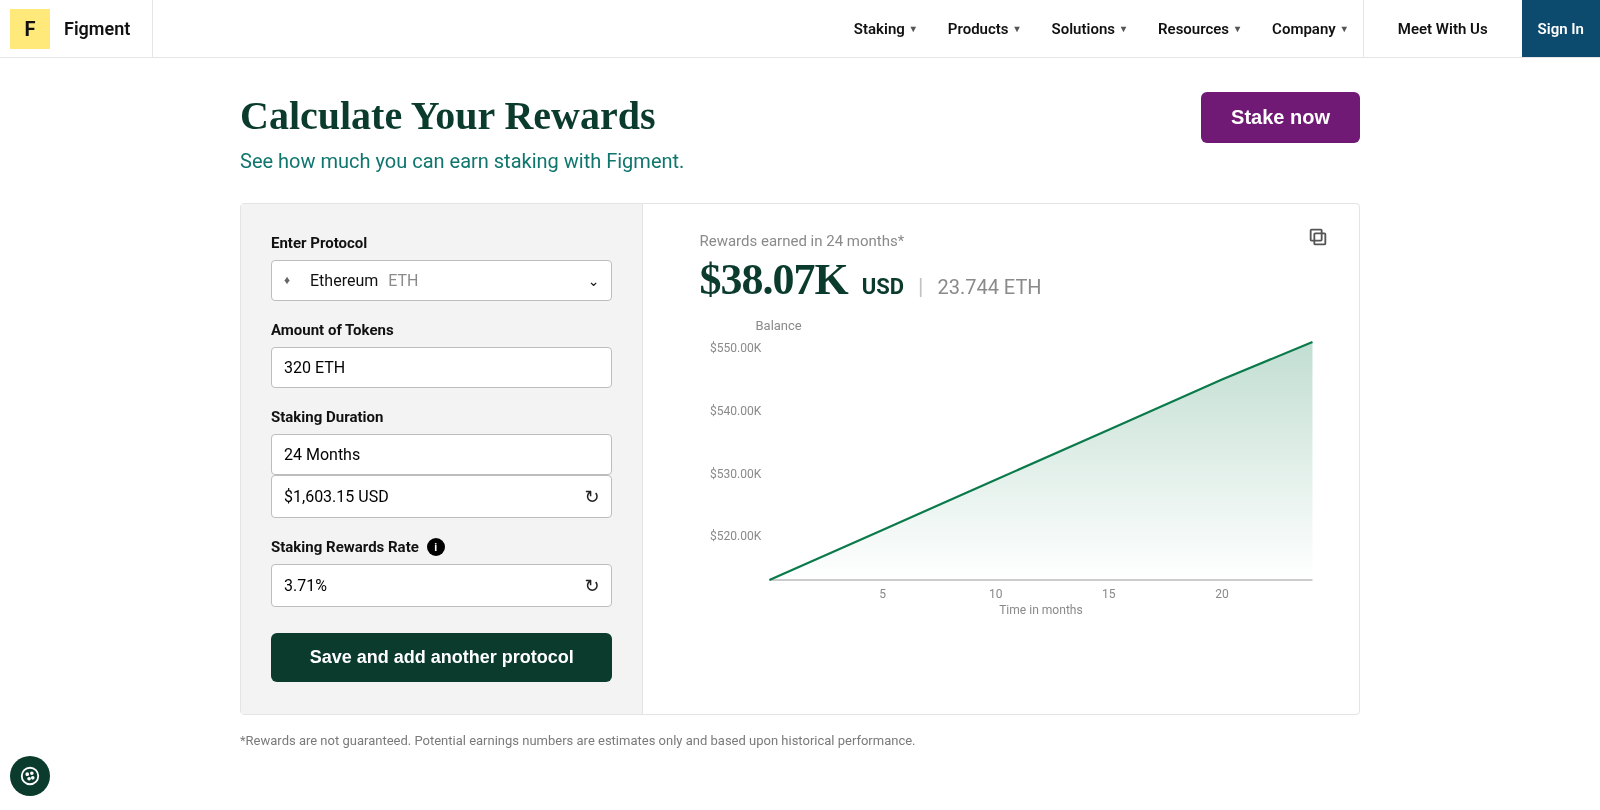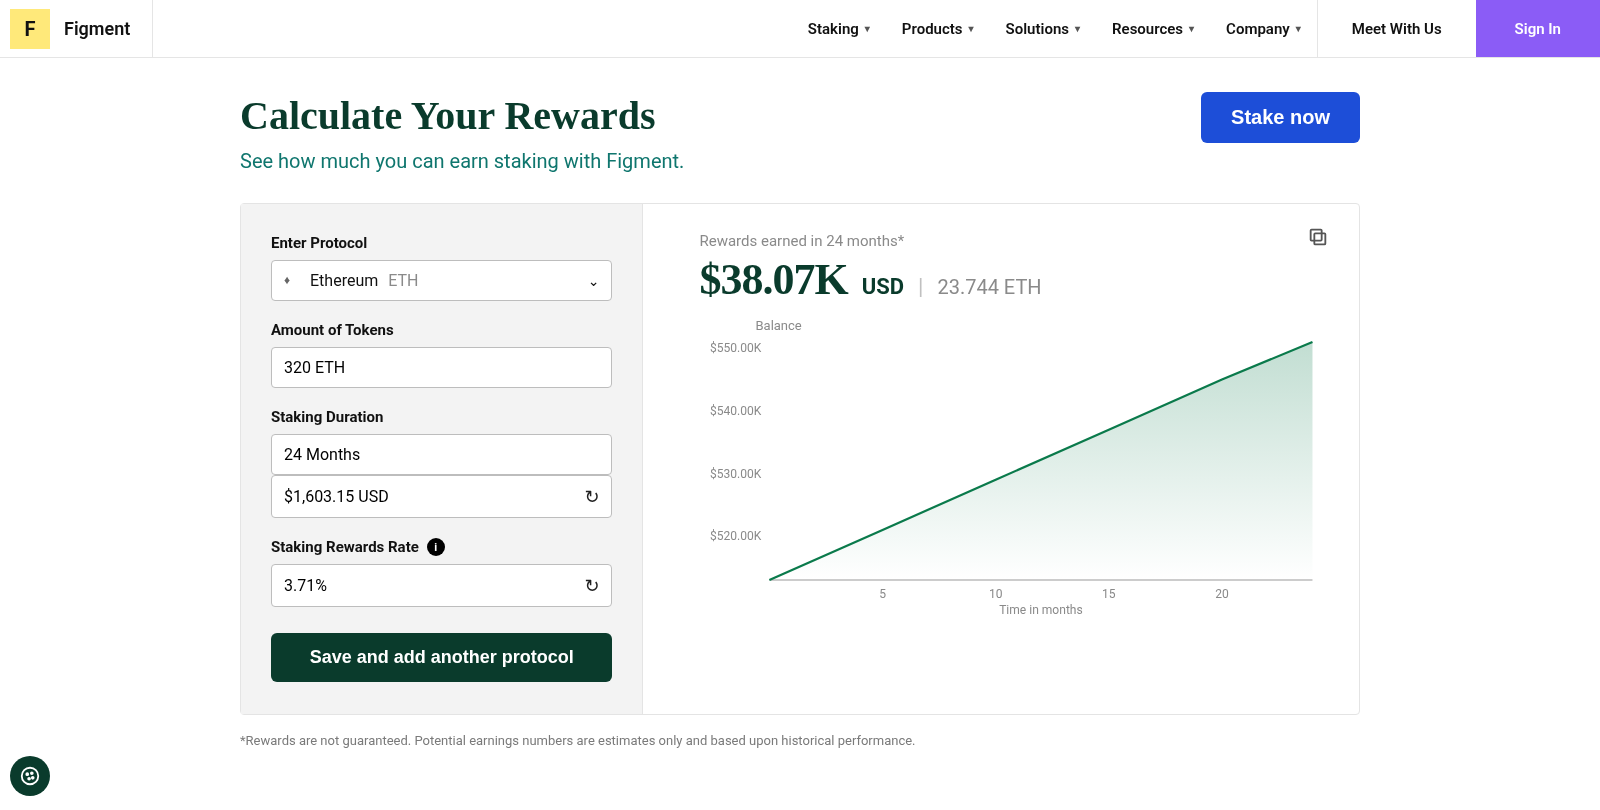--- a/index.html
+++ b/index.html
@@ -7,28 +7,28 @@
   
   
   .header { display:flex; align-items:stretch; border-bottom:1px solid #e5e5e5; height:58px; }
   .brand-wrap { display:flex; align-items:center; gap:14px; padding:0 22px 0 10px; border-right:1px solid #e5e5e5; }
   .logo-box { width:40px; height:40px; background:#ffe97a; display:flex; align-items:center; justify-content:center; font-weight:700; font-size:20px; }
   .brand-name { font-weight:600; font-size:18px; }
   .nav { margin-left:auto; display:flex; align-items:center; }
   .nav-item { display:flex; align-items:center; gap:6px; padding:0 16px; height:100%; font-size:15px; font-weight:600; cursor:pointer; }
   .nav-item .chev { font-size:10px; color:#555; }
   .meet { display:flex; align-items:center; padding:0 34px; height:100%; font-weight:600; font-size:15px; border-left:1px solid #e5e5e5; cursor:pointer; }
-  .signin { display:flex; align-items:center; padding:0 39px; height:100%; font-weight:600; font-size:15px; background:#8b5cf6; color:#fff; cursor:pointer; }
+  .signin { display:flex; align-items:center; padding:0 16px; height:100%; font-weight:600; font-size:15px; background:#0c4a6e; color:#fff; cursor:pointer; }
 
   
   .container { max-width:1160px; margin:0 auto; padding:34px 20px 40px 20px; }
   .title-row { display:flex; align-items:flex-start; justify-content:space-between; margin-bottom:30px; }
   .title { font-family: Georgia, "Times New Roman", serif; font-size:40px; font-weight:700; color:#0a3b2c; margin-bottom:10px; }
   .subtitle { font-size:20px; color:#0f766e; }
-  .stake-now { background:#1d4ed8; color:#fff; font-weight:700; font-size:20px; padding:14px 30px; border-radius:6px; border:none; cursor:pointer; }
+  .stake-now { background:#701a75; color:#fff; font-weight:700; font-size:20px; padding:14px 30px; border-radius:6px; border:none; cursor:pointer; }
 
   .panel { display:flex; border:1px solid #e4e4e4; border-radius:4px; background:#fff; margin-top:28px; }
   .form-col { width:36%; background:#f3f3f3; padding:30px 30px 32px 30px; border-right:1px solid #e4e4e4; }
   .field-label { font-size:15px; font-weight:700; margin-bottom:8px; margin-top:20px; display:flex; align-items:center; gap:8px; }
   .field-label:first-child { margin-top:0; }
   .info-icon { width:18px; height:18px; border-radius:50%; background:#000; color:#fff; font-size:11px; font-weight:700; display:inline-flex; align-items:center; justify-content:center; }
   .control { background:#fff; border:1px solid #bdbdbd; border-radius:4px; display:flex; align-items:center; padding:10px 12px; gap:10px; font-size:16px; }
   .control select, .control input { border:none; outline:none; font-size:16px; width:100%; background:transparent; font-family:inherit; }
   .eth-icon { width:16px; height:16px; color:#666; font-size:12px; }
   .ticker { color:#8a8a8a; }

